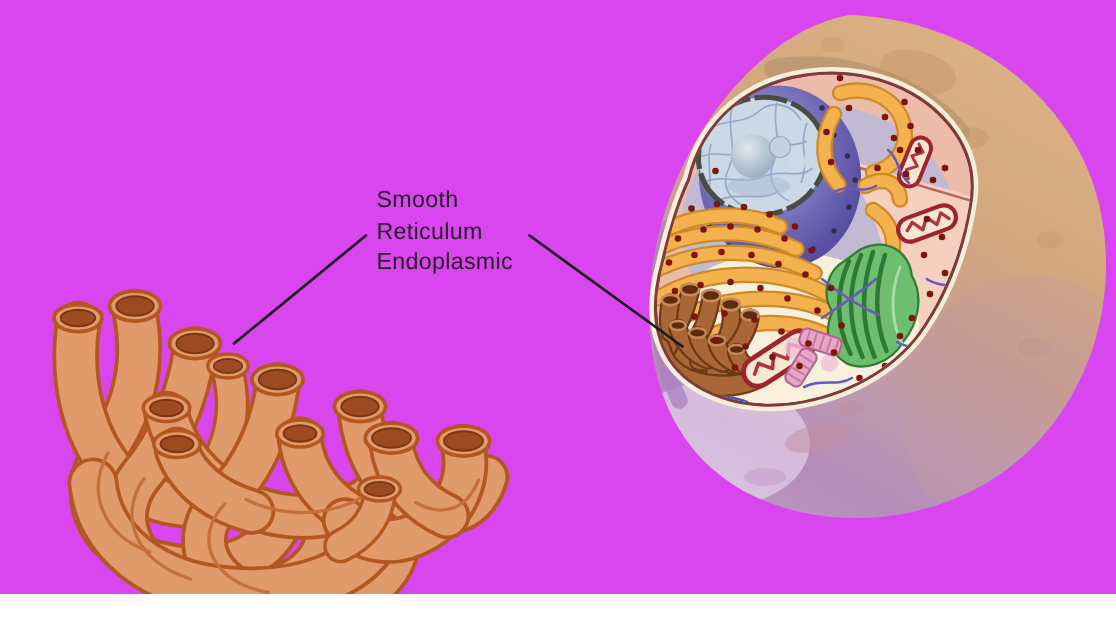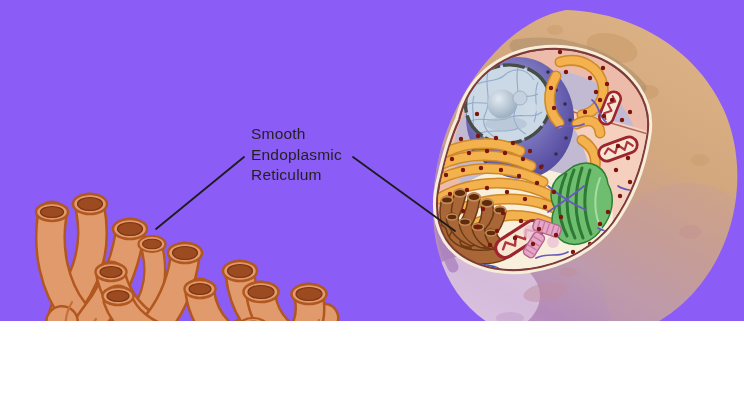--- a/index.html
+++ b/index.html
@@ -1,16 +1,16 @@
 <!DOCTYPE html>
 <html><head>
 <meta charset="utf-8">
 <style>
   html,body{margin:0;padding:0;background:#fff;}
-  #canvas{position:relative;width:744px;height:321px;background:#8b5cf6;overflow:hidden;
+  #canvas{position:relative;width:744px;height:396px;background:#d946ef;overflow:hidden;
           font-family:"Liberation Sans", sans-serif;}
   #art{position:absolute;left:0;top:0;}
   .er-out{stroke:#B2571F;stroke-width:31;fill:none;stroke-linecap:round;stroke-linejoin:round;}
   .er-in{stroke:#E19A6B;stroke-width:26;fill:none;stroke-linecap:round;stroke-linejoin:round;}
   .er-out-thin{stroke:#B2571F;stroke-width:23;fill:none;stroke-linecap:round;}
   .er-in-thin{stroke:#E19A6B;stroke-width:18.5;fill:none;stroke-linecap:round;}
   .fat-out{stroke:#B2571F;stroke-width:34;fill:none;stroke-linecap:round;}
   .fat-in{stroke:#E19A6B;stroke-width:29;fill:none;stroke-linecap:round;}
   .shade{stroke:#C5703C;stroke-width:2.2;fill:none;stroke-linecap:round;}
   .ser-out{stroke:#6E3A14;stroke-width:13;fill:none;stroke-linecap:round;}
@@ -282,16 +282,16 @@
           <ellipse cx="253" cy="326" rx="10" ry="4.8" fill="#9C4A20" stroke="#7E3413" stroke-width="1.1"></ellipse>
     </g>
   </g>
 
   <line x1="244" y1="157" x2="156" y2="229" stroke="#1D1B1C" stroke-width="1.8" stroke-linecap="round"></line>
   <line x1="353" y1="157" x2="455" y2="231" stroke="#1D1B1C" stroke-width="1.8" stroke-linecap="round"></line>
 </svg>
 
 <div id="label">
   <div>Smooth</div>
+  <div>Reticulum</div>
   <div>Endoplasmic</div>
-  <div>Reticulum</div>
 </div>
 </div>
 
 </body></html>

